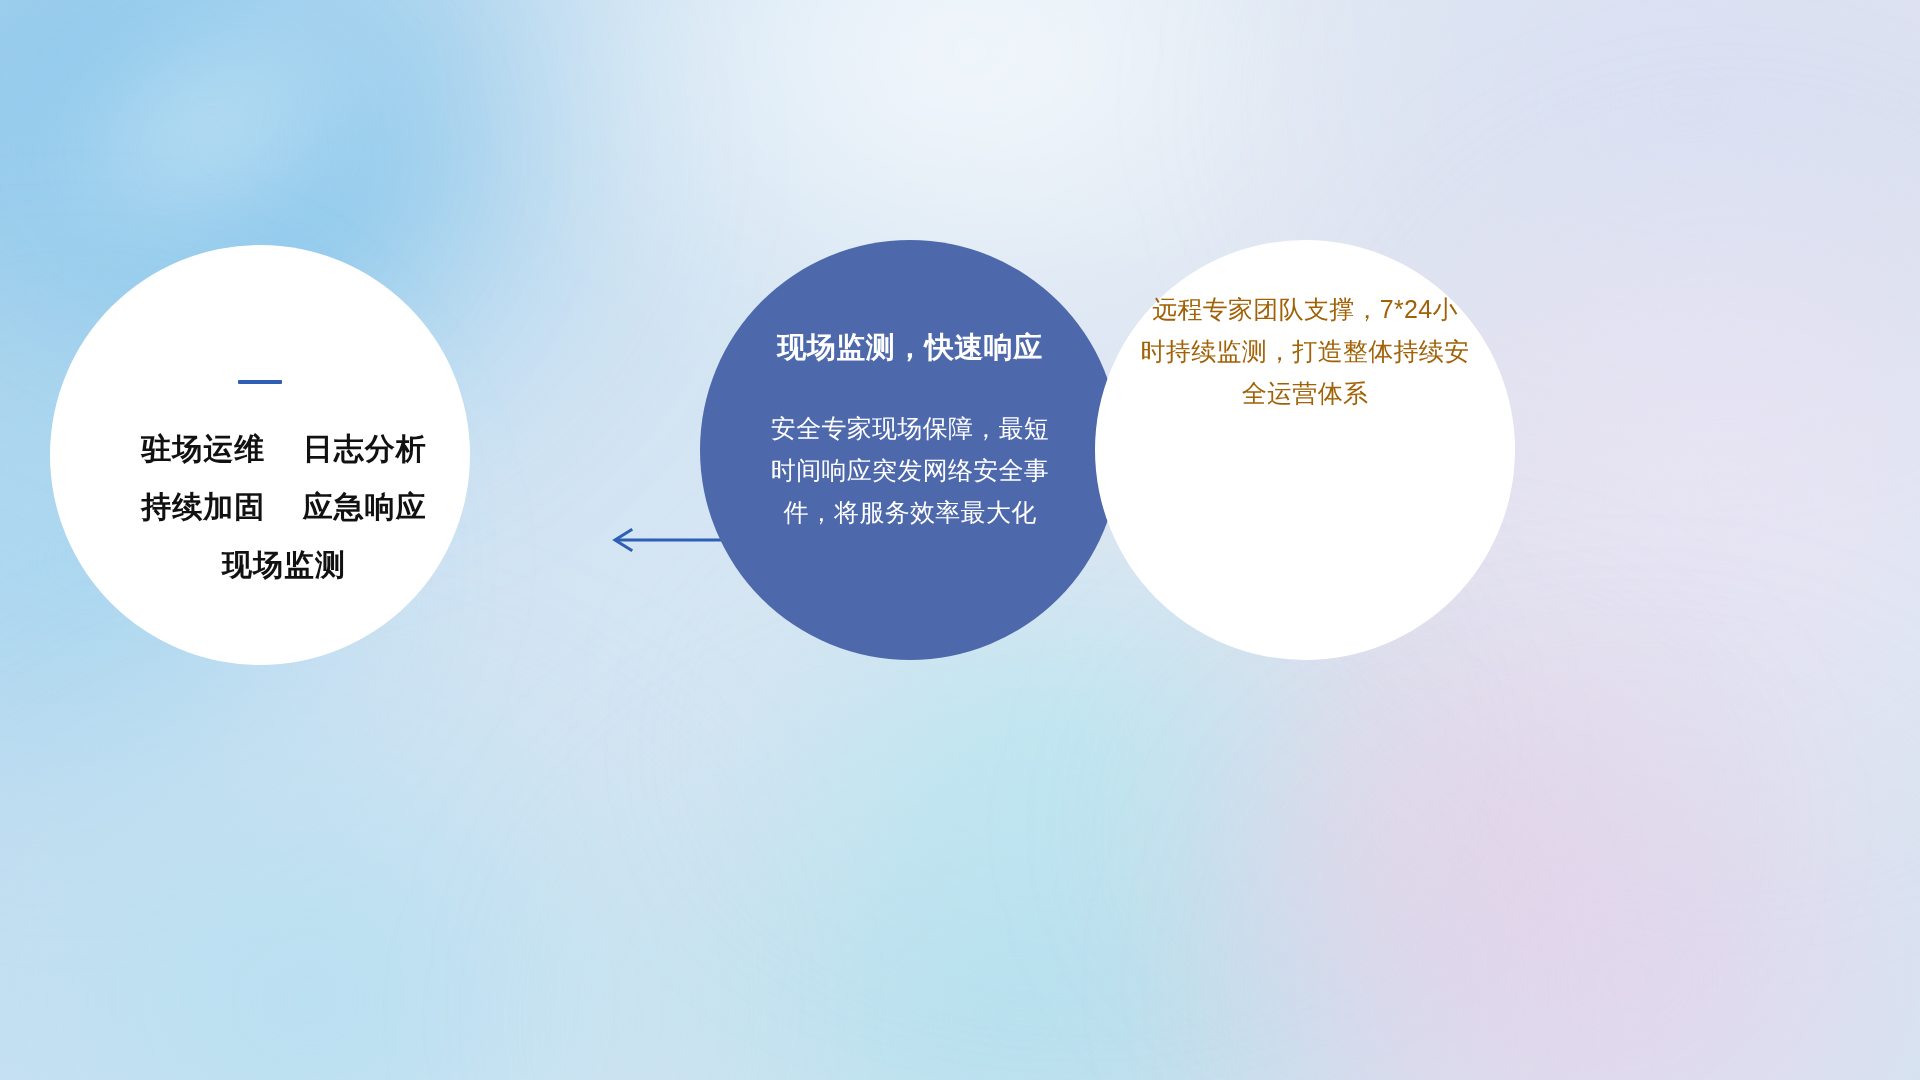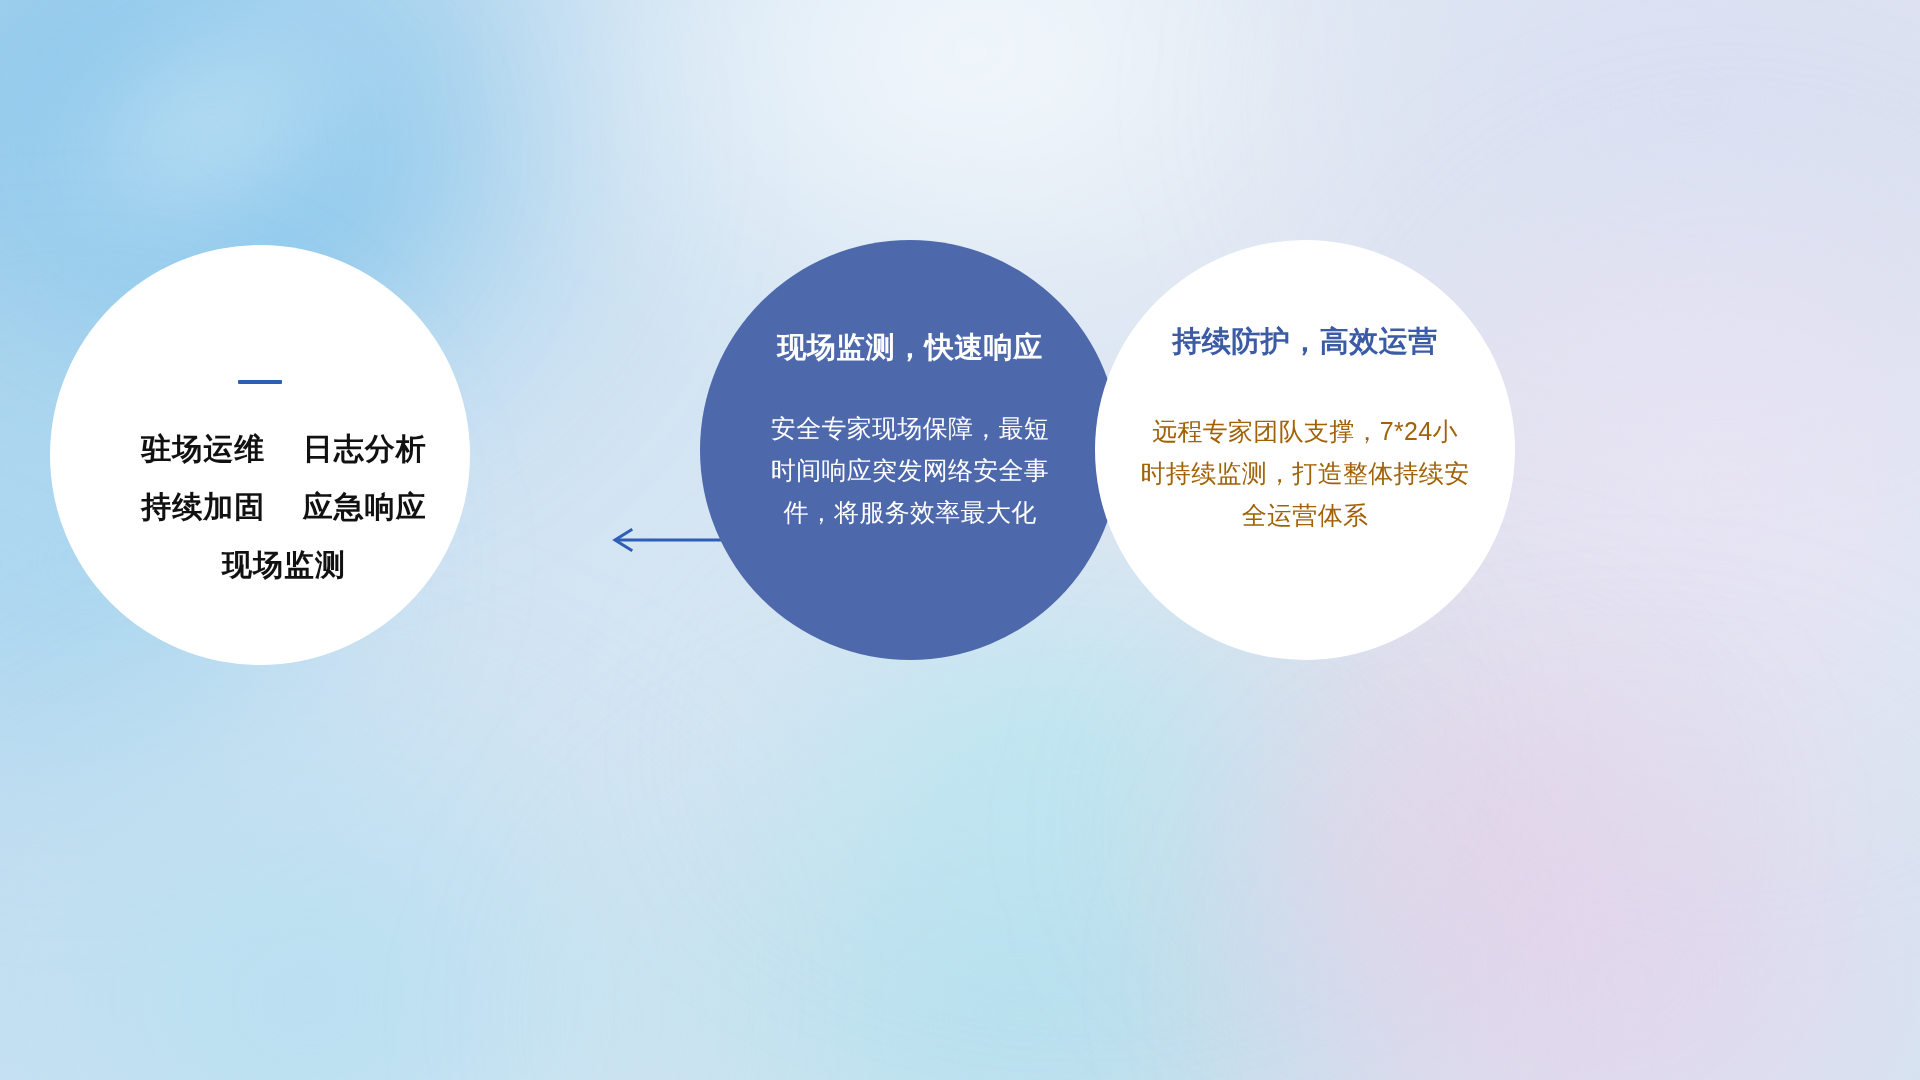--- a/index.html
+++ b/index.html
@@ -241,17 +241,16 @@
       <div>现场监测</div>
     </div>
   </div>
 
   <div class="circle circle-mid">
     <div class="title">现场监测，快速响应</div>
     <div class="body">安全专家现场保障，最短时间响应突发网络安全事件，将服务效率最大化</div>
   </div>
 
   <div class="circle circle-right">
-    <div class="title">持续防护，高效运营</div>
     <div class="body">远程专家团队支撑，7*24小时持续监测，打造整体持续安全运营体系</div>
   </div>
 
 </div>
 
 </body></html>

